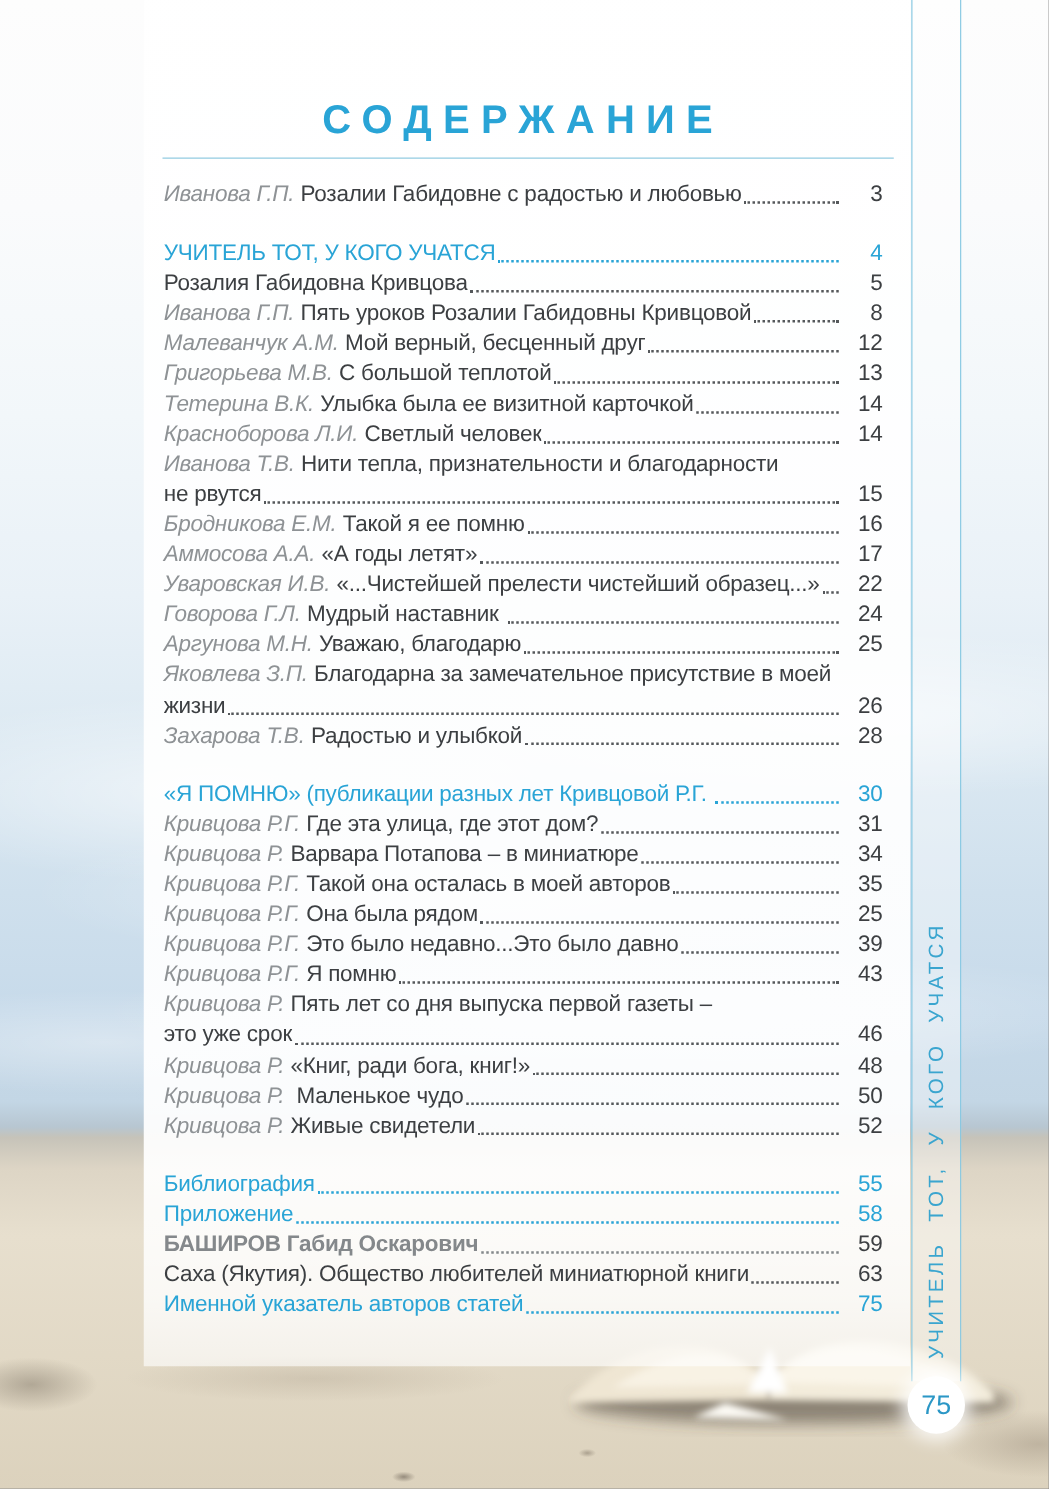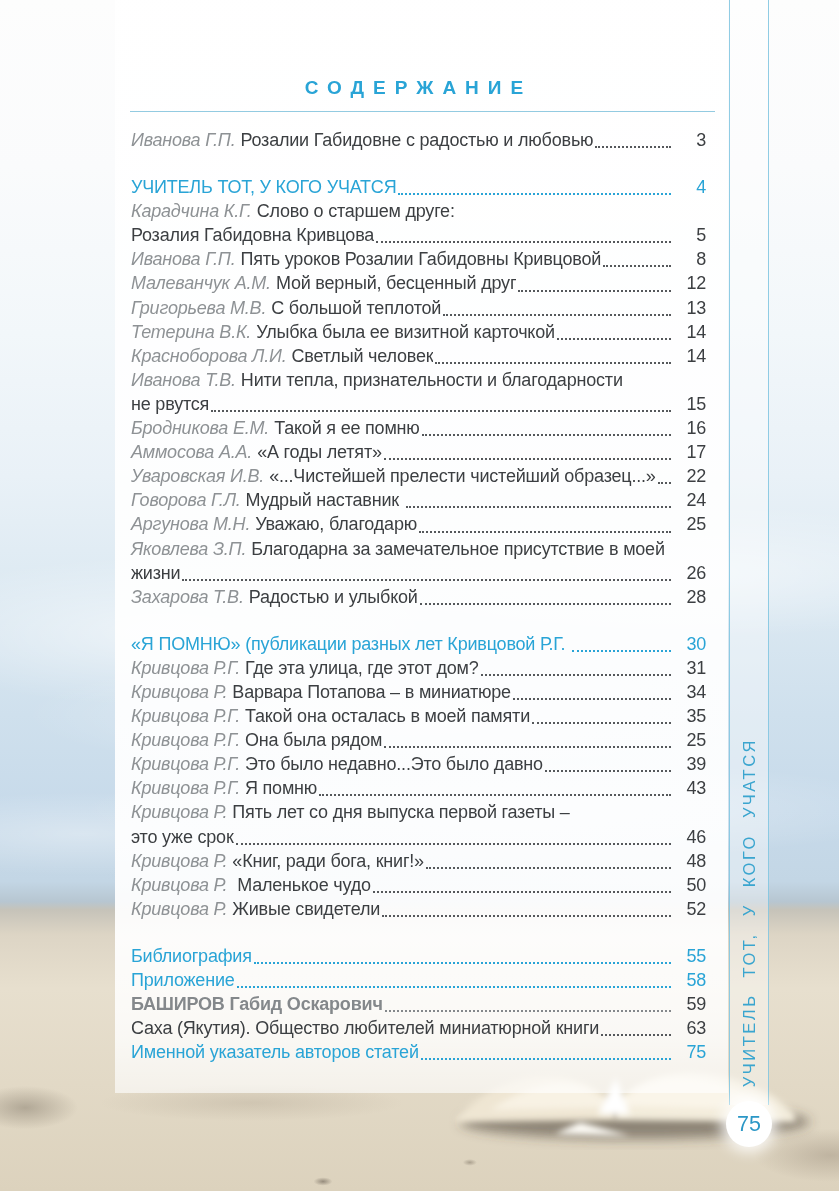--- a/index.html
+++ b/index.html
@@ -40,21 +40,21 @@
   
   .panel{
     position:absolute;left:115px;top:0;width:613px;height:1093px;
     box-sizing:border-box;padding:0 22px 0 16px;
     background:linear-gradient(180deg,
       rgba(255,255,255,.93) 0%, rgba(255,255,255,.93) 86%,
       rgba(255,255,255,.80) 95%, rgba(255,255,255,.62) 100%);
   }
   .page-title{
     margin:77px 0 0 0;text-align:center;
-    font-size:19px;font-weight:600;letter-spacing:9px;
+    font-size:32px;font-weight:600;letter-spacing:9px;
     color:#29A4D6;
   }
   .title-rule{margin:12px -9px 0 -1px;border-top:1px solid #93CBE1;height:0;}
   .toc{margin-top:16px;font-size:18px;letter-spacing:-0.2px;}
   .row{display:flex;align-items:flex-end;line-height:24.1px;white-space:pre;}
   .row.gap{margin-top:23px;}
   .author{font-style:italic;color:#8E9295;flex:0 0 auto;margin-right:5px;}
   .title{color:#3C3F42;flex:0 1 auto;overflow:hidden;}
   .row.section .title{color:#29A4D6;}
   .row.muted .title{color:#84888B;font-weight:bold;}
@@ -113,41 +113,40 @@
     </svg>
     <div class="sand-detail"></div>
   </div>
 
   <div class="panel">
     <h1 class="page-title">СОДЕРЖАНИЕ</h1>
     <div class="title-rule"></div>
     <div class="toc">
         <div class="row entry"><span class="author">Иванова Г.П.</span><span class="title">Розалии Габидовне с радостью и любовью</span><span class="leader"></span><span class="num">3</span></div>
         <div class="row section gap"><span class="title">УЧИТЕЛЬ ТОТ, У КОГО УЧАТСЯ</span><span class="leader"></span><span class="num">4</span></div>
-        <div class="row entry"><span class="author">Карадчина К.Г.</span><span class="title">Слово о старшем друге:</span></div>
         <div class="row entry"><span class="title">Розалия Габидовна Кривцова</span><span class="leader"></span><span class="num">5</span></div>
         <div class="row entry"><span class="author">Иванова Г.П.</span><span class="title">Пять уроков Розалии Габидовны Кривцовой</span><span class="leader"></span><span class="num">8</span></div>
         <div class="row entry"><span class="author">Малеванчук А.М.</span><span class="title">Мой верный, бесценный друг</span><span class="leader"></span><span class="num">12</span></div>
         <div class="row entry"><span class="author">Григорьева М.В.</span><span class="title">С большой теплотой</span><span class="leader"></span><span class="num">13</span></div>
         <div class="row entry"><span class="author">Тетерина В.К.</span><span class="title">Улыбка была ее визитной карточкой</span><span class="leader"></span><span class="num">14</span></div>
         <div class="row entry"><span class="author">Красноборова Л.И.</span><span class="title">Светлый человек</span><span class="leader"></span><span class="num">14</span></div>
         <div class="row entry"><span class="author">Иванова Т.В.</span><span class="title">Нити тепла, признательности и благодарности</span></div>
         <div class="row entry"><span class="title">не рвутся</span><span class="leader"></span><span class="num">15</span></div>
         <div class="row entry"><span class="author">Бродникова Е.М.</span><span class="title">Такой я ее помню</span><span class="leader"></span><span class="num">16</span></div>
         <div class="row entry"><span class="author">Аммосова А.А.</span><span class="title">«А годы летят»</span><span class="leader"></span><span class="num">17</span></div>
         <div class="row entry"><span class="author">Уваровская И.В.</span><span class="title">«...Чистейшей прелести чистейший образец...»</span><span class="leader"></span><span class="num">22</span></div>
         <div class="row entry"><span class="author">Говорова Г.Л.</span><span class="title">Мудрый наставник </span><span class="leader"></span><span class="num">24</span></div>
         <div class="row entry"><span class="author">Аргунова М.Н.</span><span class="title">Уважаю, благодарю</span><span class="leader"></span><span class="num">25</span></div>
         <div class="row entry"><span class="author">Яковлева З.П.</span><span class="title">Благодарна за замечательное присутствие в моей</span></div>
         <div class="row entry"><span class="title">жизни</span><span class="leader"></span><span class="num">26</span></div>
         <div class="row entry"><span class="author">Захарова Т.В.</span><span class="title">Радостью и улыбкой</span><span class="leader"></span><span class="num">28</span></div>
         <div class="row section gap"><span class="title">«Я ПОМНЮ» (публикации разных лет Кривцовой Р.Г. </span><span class="leader"></span><span class="num">30</span></div>
         <div class="row entry"><span class="author">Кривцова Р.Г.</span><span class="title">Где эта улица, где этот дом?</span><span class="leader"></span><span class="num">31</span></div>
         <div class="row entry"><span class="author">Кривцова Р.</span><span class="title">Варвара Потапова – в миниатюре</span><span class="leader"></span><span class="num">34</span></div>
-        <div class="row entry"><span class="author">Кривцова Р.Г.</span><span class="title">Такой она осталась в моей памяти</span><span class="leader"></span><span class="num">35</span></div>
+        <div class="row entry"><span class="author">Кривцова Р.Г.</span><span class="title">Такой она осталась в моей авторов</span><span class="leader"></span><span class="num">35</span></div>
         <div class="row entry"><span class="author">Кривцова Р.Г.</span><span class="title">Она была рядом</span><span class="leader"></span><span class="num">25</span></div>
         <div class="row entry"><span class="author">Кривцова Р.Г.</span><span class="title">Это было недавно...Это было давно</span><span class="leader"></span><span class="num">39</span></div>
         <div class="row entry"><span class="author">Кривцова Р.Г.</span><span class="title">Я помню</span><span class="leader"></span><span class="num">43</span></div>
         <div class="row entry"><span class="author">Кривцова Р.</span><span class="title">Пять лет со дня выпуска первой газеты –</span></div>
         <div class="row entry"><span class="title">это уже срок</span><span class="leader"></span><span class="num">46</span></div>
         <div class="row entry"><span class="author">Кривцова Р.</span><span class="title">«Книг, ради бога, книг!»</span><span class="leader"></span><span class="num">48</span></div>
         <div class="row entry"><span class="author">Кривцова Р.</span><span class="title"> Маленькое чудо</span><span class="leader"></span><span class="num">50</span></div>
         <div class="row entry"><span class="author">Кривцова Р.</span><span class="title">Живые свидетели</span><span class="leader"></span><span class="num">52</span></div>
         <div class="row section gap"><span class="title">Библиография</span><span class="leader"></span><span class="num">55</span></div>
         <div class="row section"><span class="title">Приложение</span><span class="leader"></span><span class="num">58</span></div>

